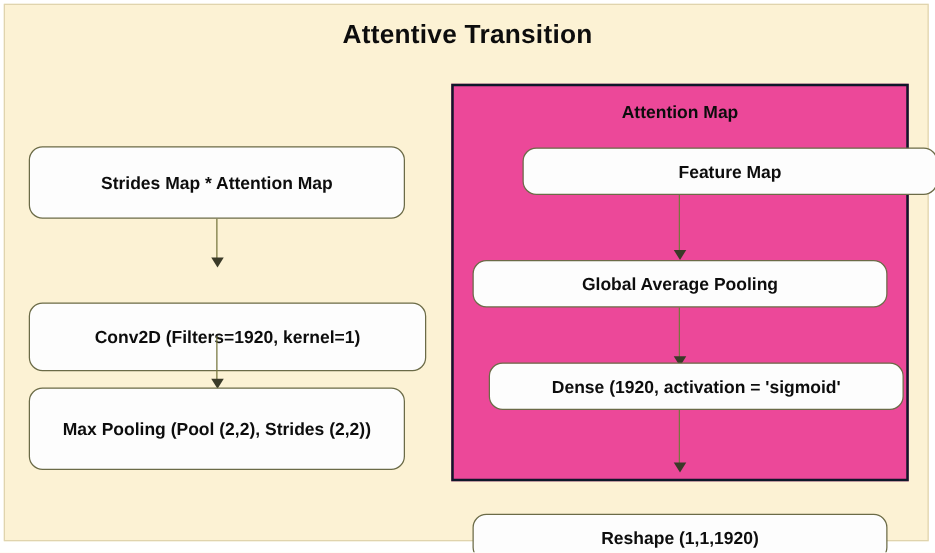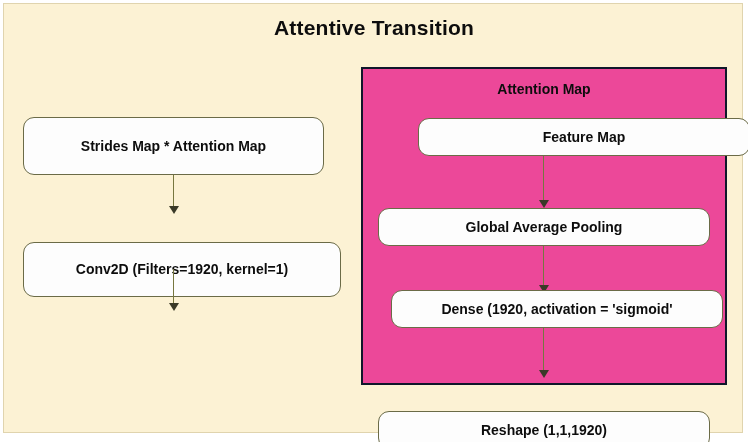--- a/index.html
+++ b/index.html
@@ -101,20 +101,21 @@
     <div class="node" style="left:19px; top:113px; width:301px; height:58px;">Strides Map * Attention Map</div>
 
     <div class="conn" style="left:169px; top:171px; height:34px;"></div>
     <div class="arrowhead" style="left:165px; top:202px;"></div>
 
     <div class="node" style="left:19px; top:210px; width:318px; height:55px;margin-top:28px;">Conv2D (Filters=1920, kernel=1)</div>
 
     <div class="conn" style="left:169px; top:265px; height:37px;"></div>
     <div class="arrowhead" style="left:165px; top:299px;"></div>
 
+    <div class="node" style="left:19px; top:306px; width:301px; height:66px;">Max Pooling (Pool (2,2), Strides (2,2))</div>
 
     <div id="attention-panel">
 
       <div class="panel-title">Attention Map</div>
 
       <div class="node" style="left:15px; top:49px; width:332px; height:38px;margin-left:40px;">Feature Map</div>
 
       <div class="conn" style="left:180px; top:87px; height:47px;"></div>
       <div class="arrowhead" style="left:176px; top:131px;"></div>
 

